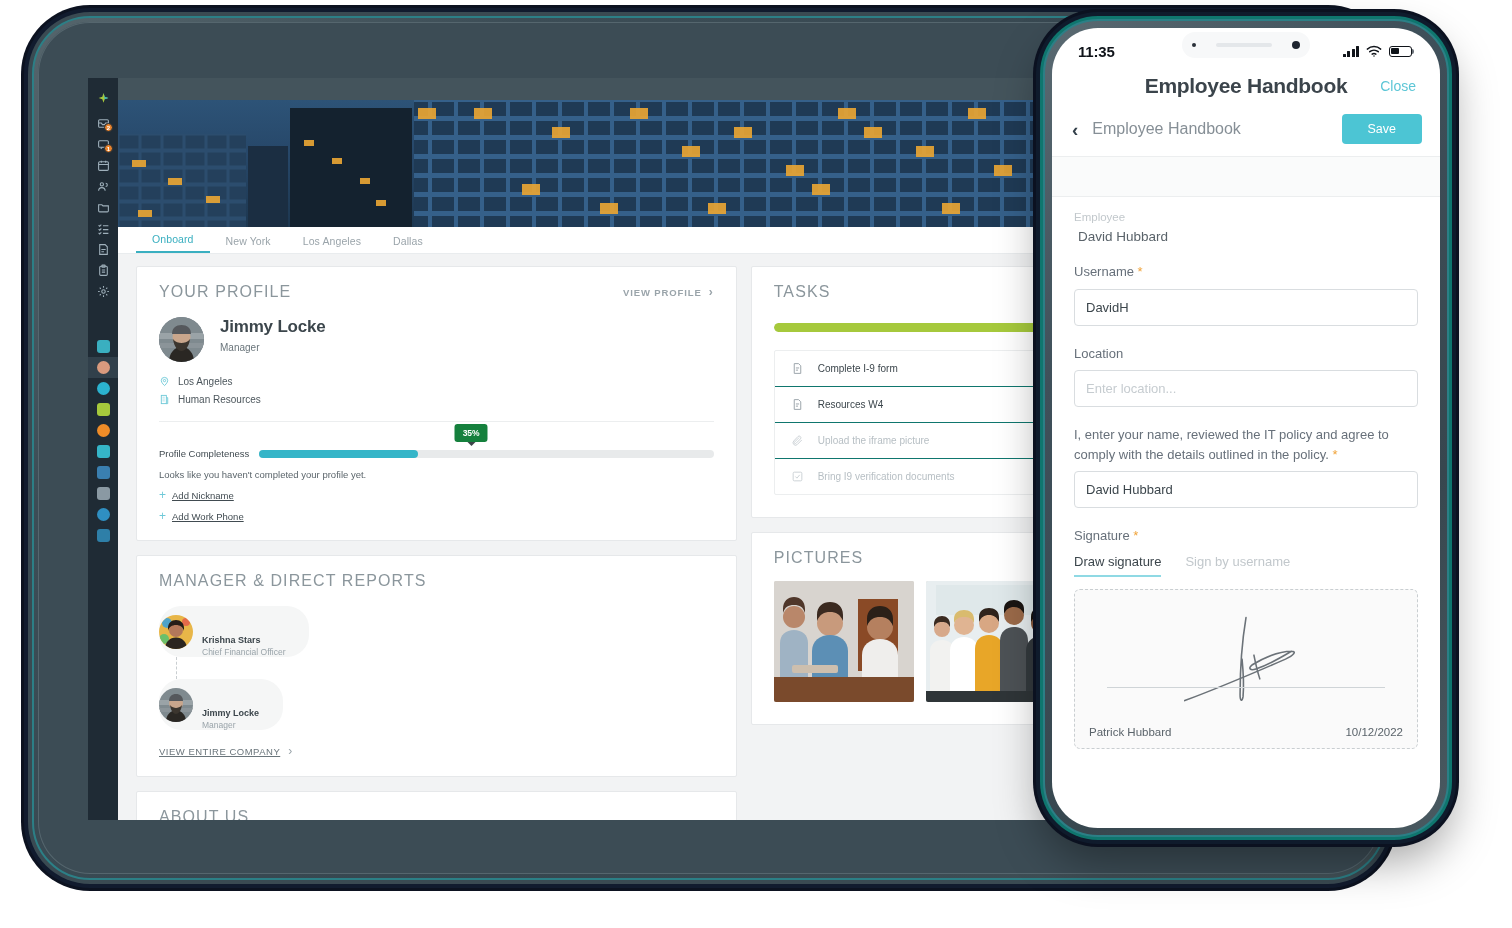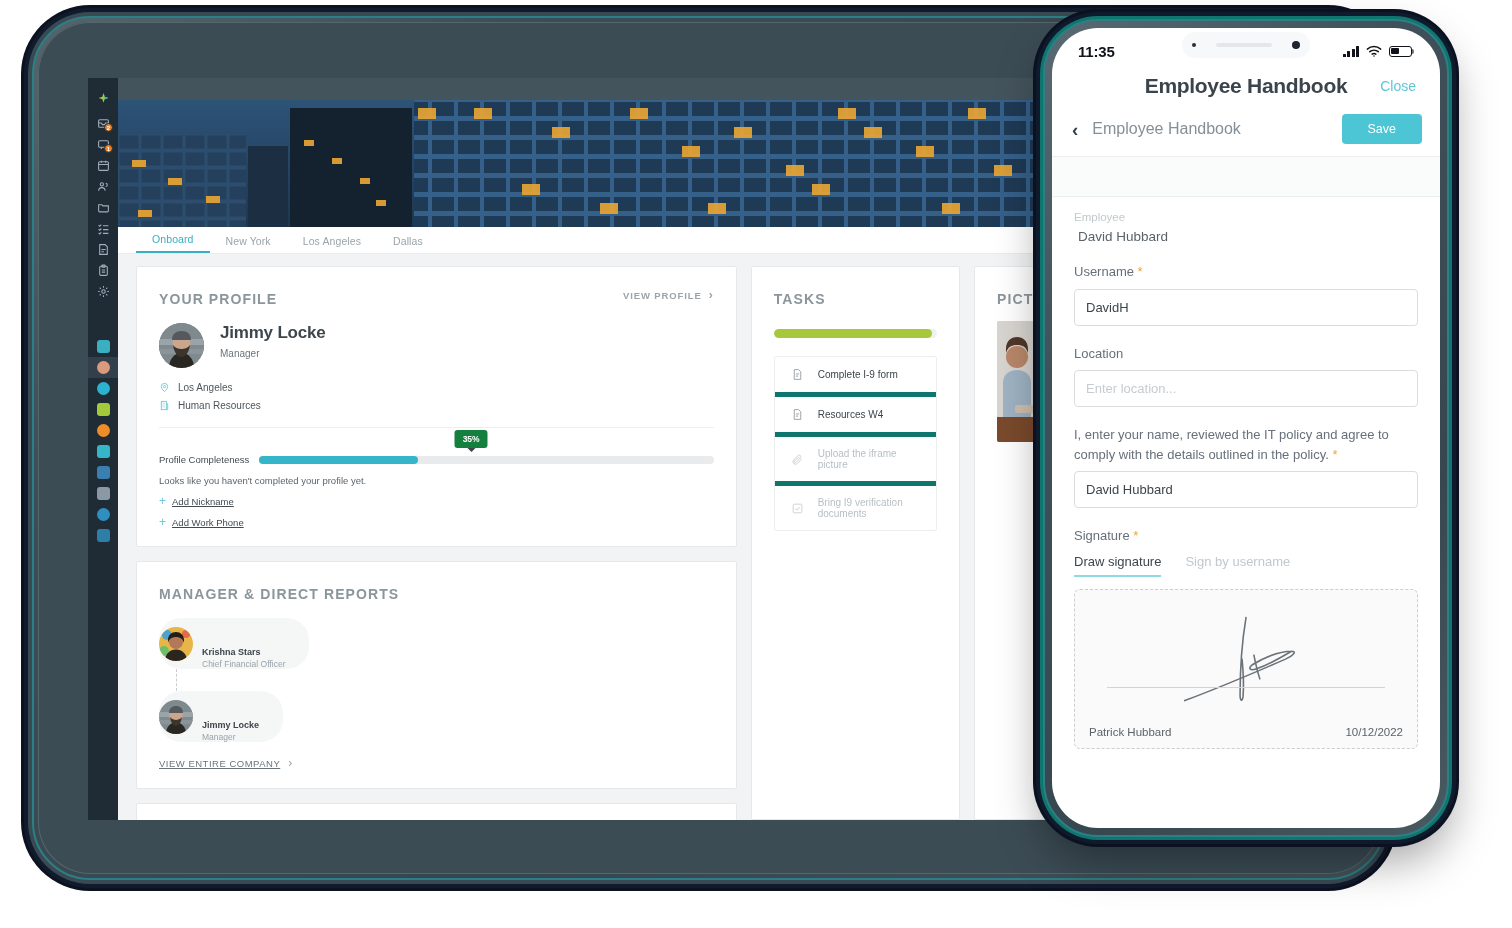--- a/index.html
+++ b/index.html
@@ -110,30 +110,30 @@
   }
   .tab.active { color: #3aafc0; border-bottom: 2px solid #3aafc0; }
 
   
   .content {
     position: absolute; left: 30px; top: 176px; width: 1212px; height: 566px;
     background: #f2f3f4; padding: 12px 0 0 0;
     display: flex; gap: 14px; padding-left: 18px; padding-right: 18px;
   }
   .col-l { width: 610px; display: flex; flex-direction: column; gap: 14px; }
-  .col-r { width: 570px; display: flex; flex-direction: row; gap: 14px; }
+  .col-r { width: 570px; display: flex; flex-direction: column; gap: 14px; }
   .card {
     background: #fff; border: 1px solid #e6e8ea; border-radius: 2px;
   }
   .card-hd {
     display: flex; align-items: center; justify-content: space-between;
     padding: 16px 22px 0 22px;
   }
   .card-title {
-    font-size: 14px; letter-spacing: 1.1px; color: #8b969c; font-weight: 700; margin-top: 8px;
+    font-size: 16px; letter-spacing: 1.1px; color: #8b969c; font-weight: 400;
   }
   .view-link {
     font-size: 9.5px; letter-spacing: .9px; color: #9aa4aa; font-weight: 600;
     display: flex; align-items: center; gap: 7px;
   }
   .chev { font-size: 12px; color: #9aa4aa; }
 
   .profile-row { display: flex; gap: 16px; padding: 16px 22px 0 22px; }
   .avatar {
     width: 45px; height: 45px; border-radius: 50%; overflow: hidden;
@@ -185,21 +185,21 @@
     color: #6a757b; display: flex; align-items: center; gap: 8px; font-weight: 500;
   }
   .vec u { text-decoration: underline; }
 
   
   .tasks-bar { margin: 22px 22px 0 22px; height: 9px; border-radius: 5px; background: #eef0f1; position: relative; overflow: hidden;}
   .tasks-bar i { position: absolute; left:0; top:0; bottom:0; background: #a6c93c; border-radius: 5px; }
   .task-list { margin: 18px 22px 22px 22px; border: 1px solid #eceeef; border-radius: 2px; }
   .task-item {
     display: flex; align-items: center; gap: 14px;
-    padding: 11px 16px; border-bottom: 5px solid #0f766e; font-size: 10px; color: #3c464c;
+    padding: 11px 16px; border-bottom: 1px solid #0f766e; font-size: 10px; color: #3c464c;
   }
   .task-item:last-child { border-bottom: none; }
   .task-item svg { width: 13px; height: 13px; color: #9aa4aa; flex: none; }
   .task-item.dim { color: #b7bfc4; }
   .task-item.dim svg { color: #ccd2d6; }
 
   
   .pics { display: flex; gap: 12px; padding: 14px 22px 22px 22px; }
   .pic { width: 140px; height: 121px; border-radius: 2px; overflow: hidden; position: relative; background:#d9d4cf;}
 

